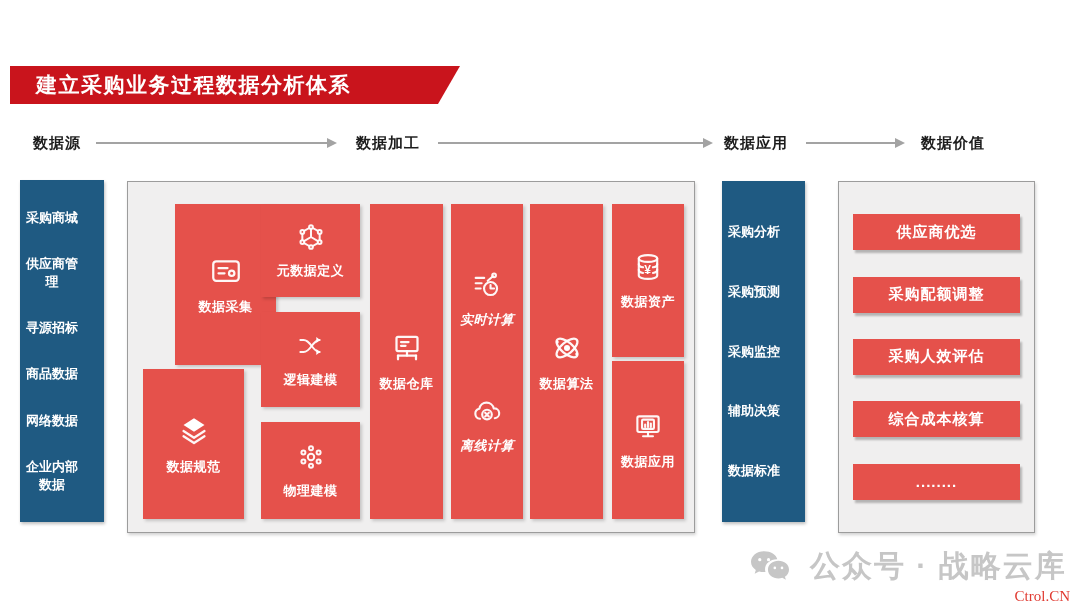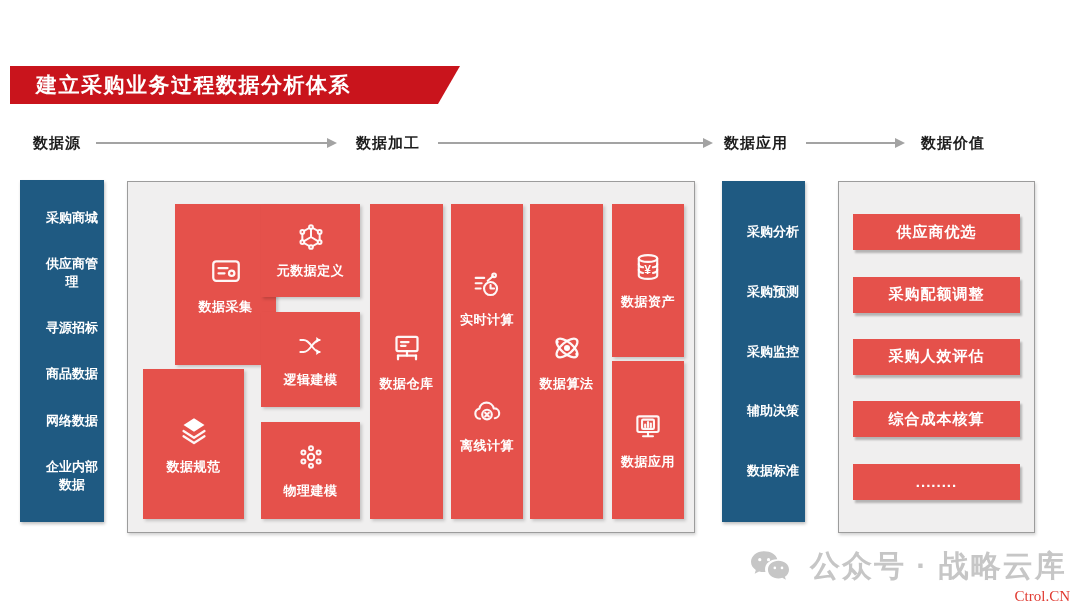--- a/index.html
+++ b/index.html
@@ -14,21 +14,21 @@
 
   
   .flow-label{position:absolute;top:134px;font-size:15px;font-weight:bold;color:#1d1d1d;letter-spacing:1px;}
   .arrow{position:absolute;top:142px;height:2px;background:var(--arrow-gray,#a3a3a3);}
   .arrow::after{content:"";position:absolute;right:-9px;top:-4px;width:0;height:0;
                 border-left:10px solid var(--arrow-gray,#a3a3a3);
                 border-top:5px solid transparent;border-bottom:5px solid transparent;}
 
   
   .panel-blue{position:absolute;background:var(--panel-blue,#1f5a82);color:#fff;
-              display:flex;flex-direction:column;justify-content:space-evenly;align-items:flex-end;
+              display:flex;flex-direction:column;justify-content:space-evenly;align-items:flex-start;
               text-align:center;font-size:13px;font-weight:bold;box-shadow:1px 2px 3px rgba(0,0,0,.25);}
   .pb-item{width:64px;line-height:1.35;}
 
   
   .panel-gray{position:absolute;background:var(--panel-bg,#f0efef);border:1px solid #9c9c9c;
               box-sizing:border-box;box-shadow:1px 2px 3px rgba(0,0,0,.18);}
 
   
   .rb{position:absolute;background:var(--block-red,#e5514b);color:#fff;display:flex;flex-direction:column;
       align-items:center;justify-content:center;text-align:center;font-weight:bold;font-size:13px;
@@ -149,21 +149,21 @@
           <line x1="8" y1="10.5" x2="11" y2="10.5"></line>
           <line x1="12" y1="14" x2="12" y2="17"></line>
           <line x1="6" y1="17" x2="18" y2="17"></line>
           <line x1="6" y1="17" x2="6" y2="19.5"></line>
           <line x1="18" y1="17" x2="18" y2="19.5"></line>
         </svg>
     </span>
     <span>数据仓库</span>
   </div>
 
-  <div class="rb split" style="left:451px;top:204px;width:72px;height:315px;">
+  <div class="rb split" style="left:451px;top:204px;width:72px;height:315px;font-style:italic;">
     <div class="rgrp">
       <span class="ric">
         <svg width="34" height="34" viewBox="0 0 24 24">
             <circle cx="14.5" cy="14.5" r="4.6"></circle>
             <path d="M14.5 12 14.5 14.5 17 14.5"></path>
             <line x1="4" y1="7" x2="10" y2="7"></line>
             <line x1="4" y1="10.8" x2="8.2" y2="10.8"></line>
             <line x1="4" y1="14.5" x2="7.5" y2="14.5"></line>
             <line x1="12.5" y1="9" x2="16.2" y2="5.8"></line>
             <circle cx="17" cy="5.2" r="1.3"></circle>

